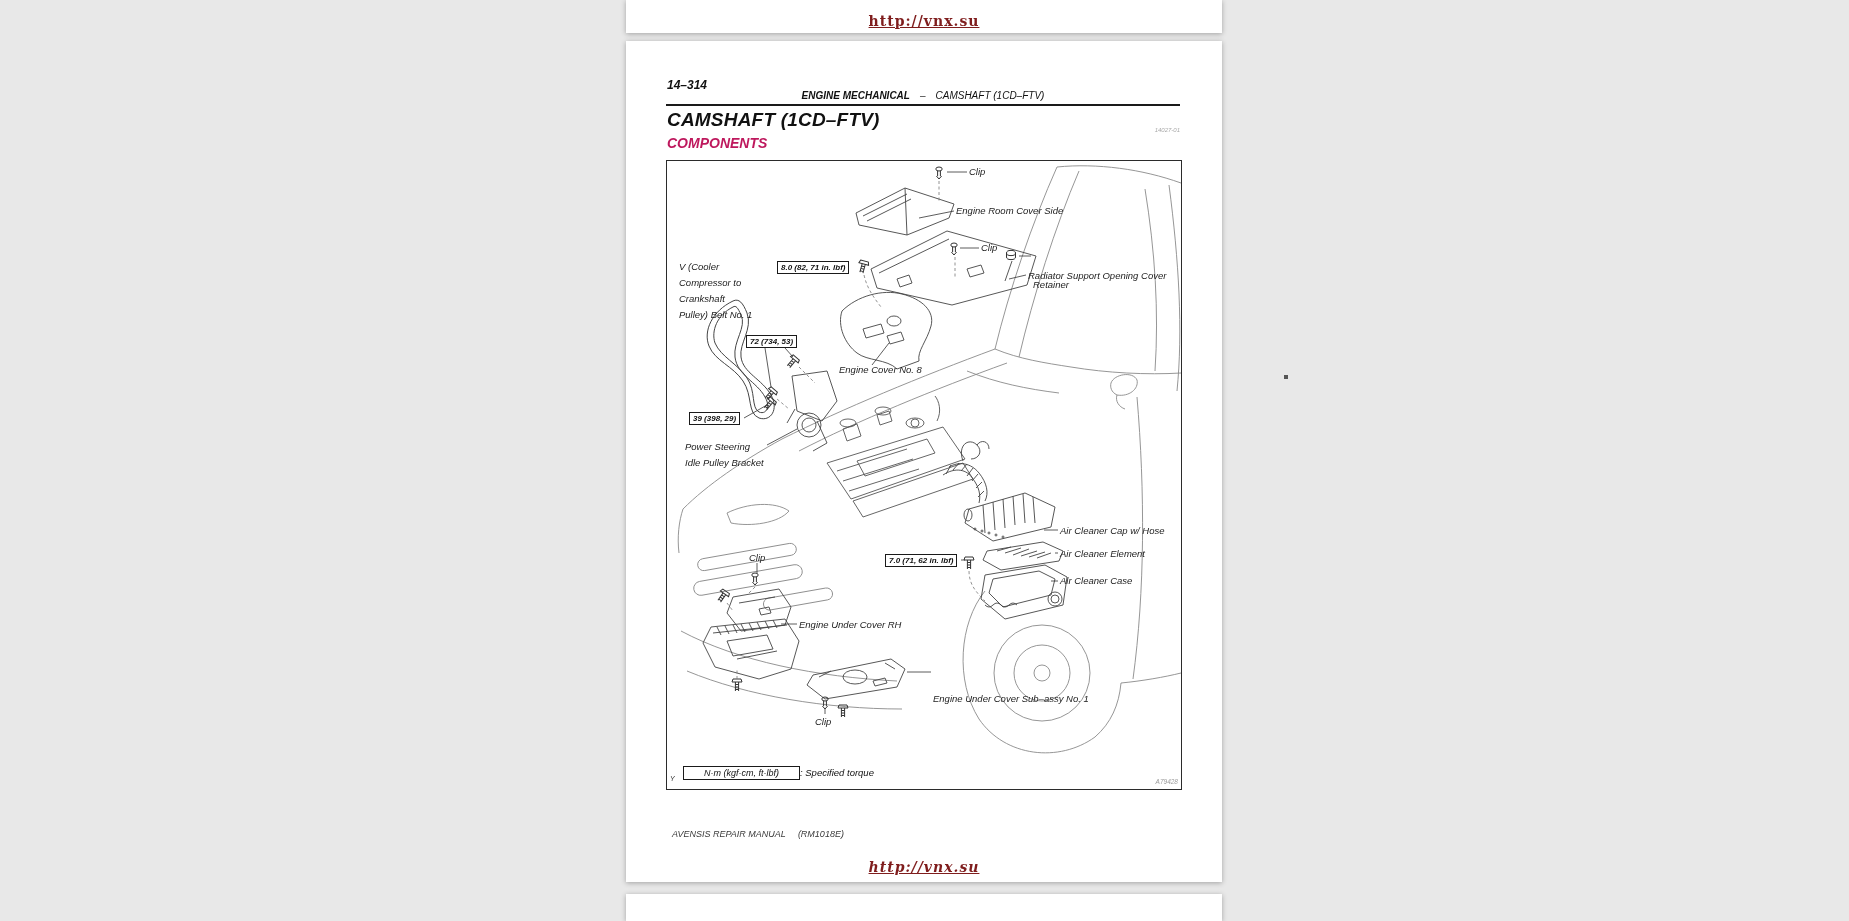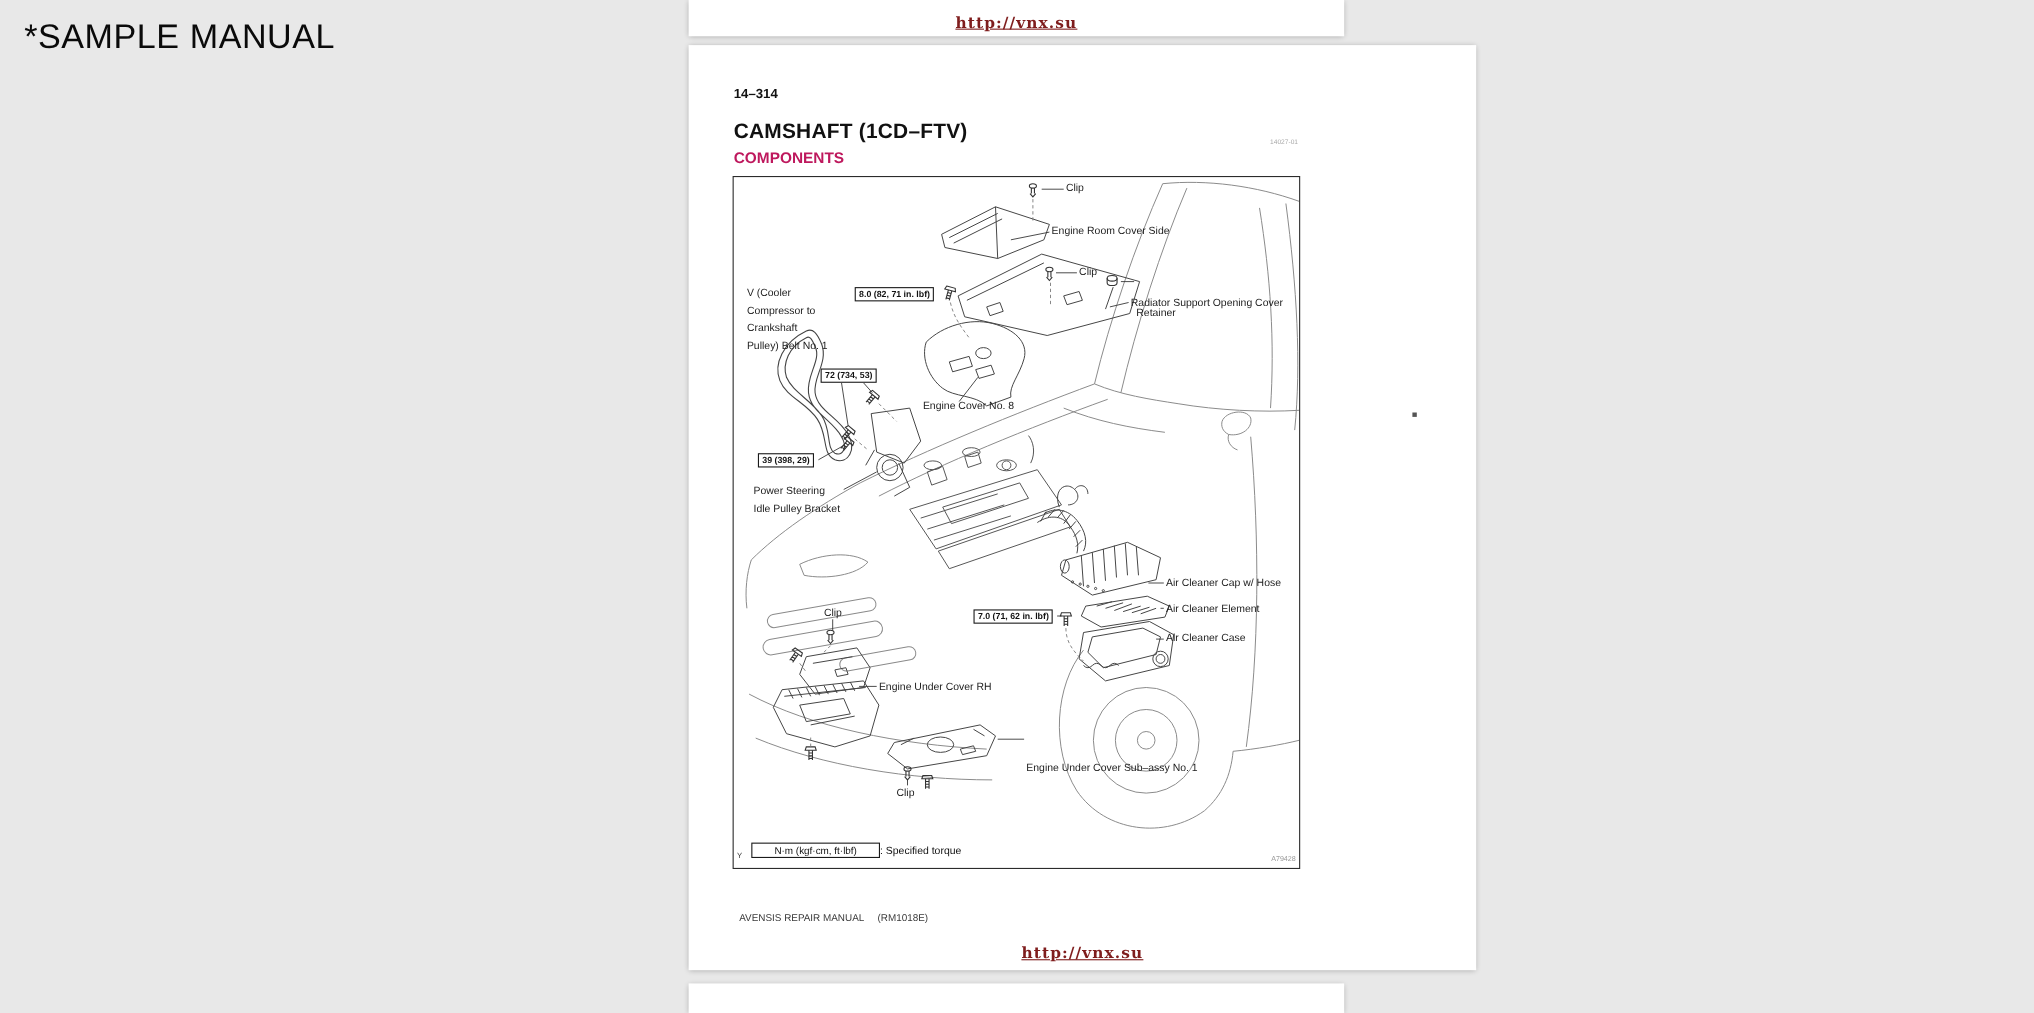--- a/index.html
+++ b/index.html
@@ -5,21 +5,21 @@
   html,body{margin:0;padding:0;background:#e8e8e8;font-family:"Liberation Sans","DejaVu Sans",sans-serif;}
   #canvas{position:relative;width:1849px;height:921px;overflow:hidden;background:#e8e8e8;}
   .abs{position:absolute;}
 
   
   #sample-label{left:22px;top:16px;font-size:31px;color:#0a0a0a;letter-spacing:.5px;}
 
   
   .page{background:#fff;box-shadow:0 1px 5px rgba(0,0,0,.30);}
   #page-top{left:626px;top:0;width:596px;height:33px;}
-  #page-main{left:626px;top:41px;width:716px;height:841px;}
+  #page-main{left:626px;top:41px;width:596px;height:841px;font-style:italic;}
   #page-bottom{left:626px;top:894px;width:596px;height:27px;}
 
   .watermark{font-family:"DejaVu Serif","Liberation Serif",serif;font-weight:bold;font-size:14px;
     color:#7f1d1d;text-decoration:underline;letter-spacing:1px;white-space:nowrap;}
   #wm-top{left:0;right:0;bottom:4px;text-align:center;}
   #wm-bottom{left:0;right:0;top:818px;text-align:center;}
 
   
   #pg-num{left:41px;top:37px;font-size:12px;font-weight:bold;color:#111;}
   #run-header{left:40px;top:49px;width:514px;text-align:center;font-size:10px;color:#111;
@@ -45,30 +45,30 @@
   #pg-footer{left:46px;top:788px;font-size:9px;color:#3a3a3a;white-space:nowrap;}
   #pg-footer .code{margin-left:12px;}
 
   #speck{left:1284px;top:375px;width:4px;height:4px;background:#555;}
 </style>
 </head>
 <body>
 
 <div id="canvas">
 
-  <div class="abs" id="sample-label">*SAMPLE MANUAL</div>
 
   <div class="abs page" id="page-top">
     <div class="abs watermark" id="wm-top">http://vnx.su</div>
   </div>
 
   <div class="abs page" id="page-main">
 
     <div class="abs" id="pg-num">14–314</div>
 
+    <div class="abs" id="run-header"><span class="sec">ENGINE MECHANICAL</span><span class="sep">–</span><span>CAMSHAFT (1CD–FTV)</span></div>
 
     <div class="abs" id="doc-title">CAMSHAFT (1CD–FTV)</div>
     <div class="abs" id="doc-subtitle">COMPONENTS</div>
     <div class="abs" id="doc-code">14027-01</div>
 
     <div class="abs" id="figure">
 
       <svg width="514" height="628" viewBox="0 0 514 628">
         <defs>
           <g id="clipg" stroke="#333" fill="none" stroke-width="1">

